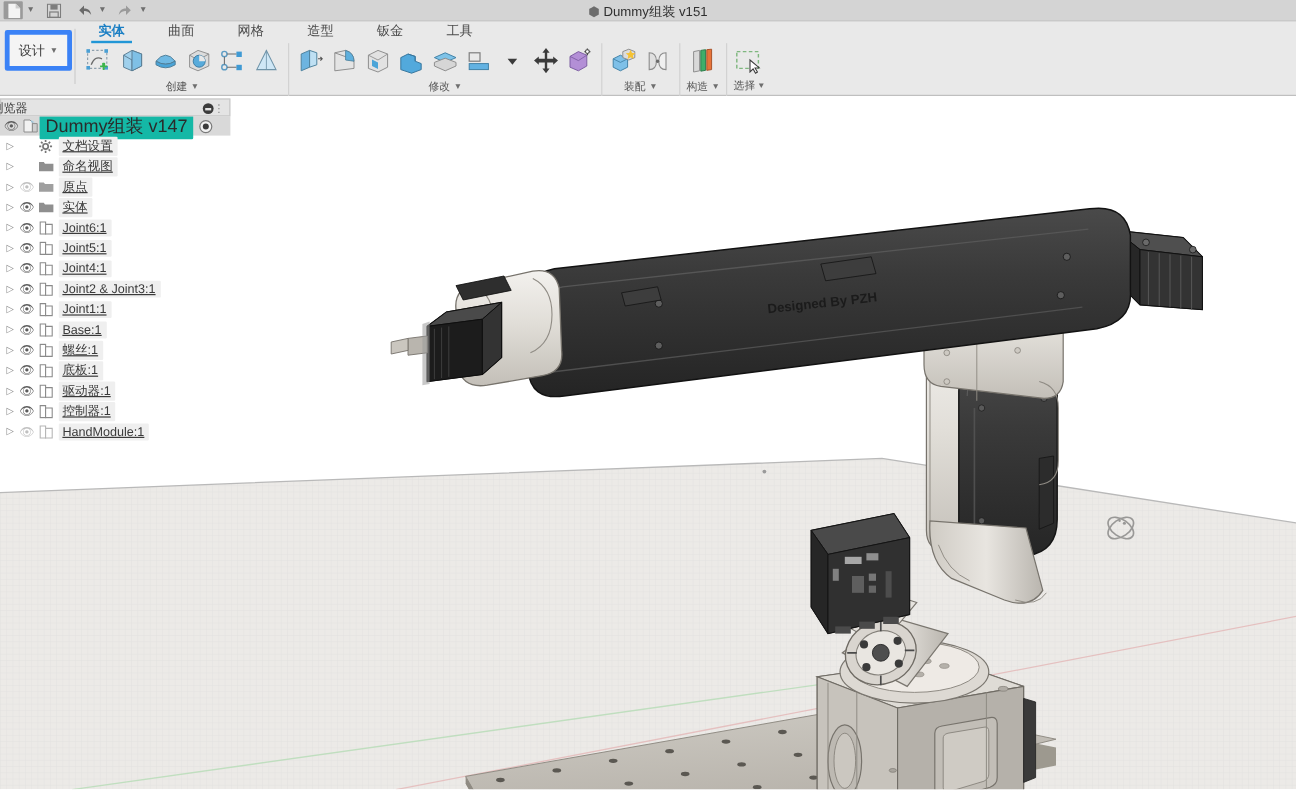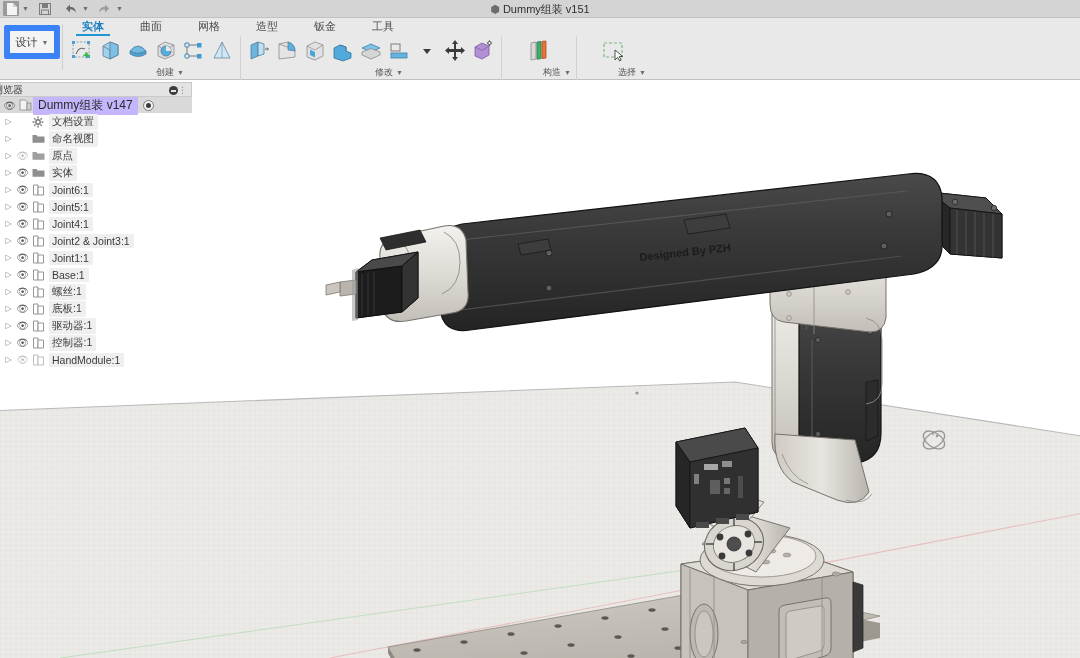--- a/index.html
+++ b/index.html
@@ -36,21 +36,21 @@
   .cubeglyph { font-size: 11px; color: #6d6d6d; }
 
   
   .ribbon {
     position: absolute; left: 0; top: 18px; width: 1080px; height: 62px;
     background: #e9e9e9;
     border-bottom: 1px solid #bfbfbf;
   }
   .designbtn {
     position: absolute; left: 4px; top: 7px; width: 56px; height: 34px;
-    background: #f4f4f4; border: 6px solid #3b82f6; border-radius: 2px;
+    background: #f4f4f4; border: 4px solid #3b82f6; border-radius: 2px;
     display: flex; align-items: center; justify-content: center; gap: 3px;
     font-size: 11px; color: #3a3a3a;
   }
   .vsep { position: absolute; top: 6px; width: 1px; height: 46px; background: #cdcdcd; }
 
   
   .tabs { position: absolute; left: 64px; top: 0; height: 18px; display: flex; }
   .tab {
     padding: 0 18px; height: 18px; line-height: 17px;
     font-size: 11px; color: #4c4c4c; position: relative; white-space: nowrap;
@@ -58,24 +58,24 @@
   .tab.active { color: #1b7fc4; font-weight: bold; }
   .tab.active::after {
     content: ""; position: absolute; left: 12px; right: 12px; bottom: 0;
     height: 2px; background: #2196d6;
   }
 
   
   .panels { position: absolute; left: 64px; top: 18px; right: 0; height: 44px; display: flex; }
   .panel { position: relative; display: flex; flex-direction: column; align-items: center;
            padding: 0 5px; border-right: 1px solid #d2d2d2; }
-  .panel:last-child { border-right: none; }
+  .panel:last-child { border-right: none; font-family: Liberation Mono, monospace; }
   .panel-icons { display: flex; align-items: center; gap: 2px; height: 29px; }
   .panel-label { font-size: 9px; color: #555; height: 14px; line-height: 13px;
-                 display: flex; align-items: center; gap: 2px; margin-left: 36px; }
+                 display: flex; align-items: center; gap: 2px; }
   .ic { width: 26px; height: 26px; display: flex; align-items: center; justify-content: center;
         position: relative; }
   .ic svg { display: block; }
   .icgroup { display: flex; align-items: center; }
 
   
   .browser {
     position: absolute; left: 0; top: 82px; width: 192px; height: 292px;
     font-size: 10.5px; color: #3a3a3a; z-index: 5;
   }
@@ -92,26 +92,26 @@
     content:""; position:absolute; left:2px; top:4px; width:5px; height:1.5px; background:#e4e4e4;
   }
   .browser-head .grip { position: absolute; right: 4px; top: 2px; font-size: 9px; color: #8a8a8a; }
   .browser-body { background: #ffffff; }
 
   .row { display: flex; align-items: center; height: 17px; padding-left: 2px; }
   .row .exp { width: 13px; text-align: center; font-size: 8px; color: #8c8c8c; }
   .row .eye { width: 15px; text-align: center; font-size: 10px; color: #5c5c5c; }
   .row .eye.off { color: #c0c0c0; }
   .row .tico { width: 16px; display: flex; align-items: center; justify-content: center; }
-  .row .lbl { margin-left: 3px; background: #efefef; padding: 1px 4px 1px 3px; border-radius: 1px; white-space: nowrap; }
+  .row .lbl { margin-left: 3px; background: #efefef; padding: 1px 4px 1px 3px; border-radius: 1px; white-space: nowrap; text-decoration: underline; }
 
   .rootrow { display: flex; align-items: center; height: 16px; background: #d9d9d9; padding-left: 2px; }
   .rootrow .eye { width: 15px; text-align: center; font-size: 10px; color: #5c5c5c; }
   .rootrow .rico { width: 16px; display: flex; align-items: center; justify-content: center; }
-  .rootrow .rlbl { background: #c4b5fd; padding: 1px 5px; font-size: 12px; color: #2b2b2b; border-radius: 1px; }
+  .rootrow .rlbl { background: #14b8a6; padding: 1px 5px; font-size: 15px; color: #2b2b2b; border-radius: 1px; }
   .rootrow .radio { margin-left: 5px; width: 11px; height: 11px; border-radius: 50%;
                     border: 1px solid #7a7a7a; background: #f2f2f2; display:flex; align-items:center; justify-content:center; }
   .rootrow .radio i { width: 5px; height: 5px; border-radius: 50%; background: #3b3b3b; display:block; }
 
   
   .viewport {
     position: absolute; left: 0; top: 82px; width: 1080px; height: 576px;
     background: #ffffff; overflow: hidden;
   }
 </style>
@@ -295,20 +295,43 @@
               <circle cx="18.5" cy="4" r="1.6" fill="#fff" stroke="#4a4a4a" stroke-width=".9"></circle>
             </svg>
           </div>
         </div>
         <div class="panel-label">
           <span>修改</span>
           <span class="caret">▼</span>
         </div>
       </div>
 
+      <div class="panel">
+        <div class="panel-icons">
+          <div class="ic">
+            <svg width="24" height="24" viewBox="0 0 24 24">
+              <path d="M3 10 L9 7 L15 10 L15 17 L9 20 L3 17 Z" fill="#7ec0e8" stroke="#3f7fa5" stroke-width=".8"></path>
+              <path d="M3 10 L9 13 L15 10" fill="none" stroke="#3f7fa5" stroke-width=".7"></path>
+              <path d="M11 4 L16 2 L21 4 L21 9 L16 11 L11 9 Z" fill="#dcdcdc" stroke="#8b8b8b" stroke-width=".8"></path>
+              <path d="M17.5 2.5 l1.2 2.6 2.8.3 -2.1 1.9.6 2.8 -2.5-1.4 -2.5 1.4.6-2.8 -2.1-1.9 2.8-.3z" fill="#f5c233"></path>
+            </svg>
+          </div>
+          <div class="ic">
+            <svg width="24" height="24" viewBox="0 0 24 24">
+              <path d="M5 5 Q11 5 11 12 Q11 19 5 19 Z" fill="#e0e0e0" stroke="#8b8b8b" stroke-width=".9"></path>
+              <path d="M19 5 Q13 5 13 12 Q13 19 19 19 Z" fill="#f0f0f0" stroke="#8b8b8b" stroke-width=".9"></path>
+              <circle cx="12" cy="12" r="1.4" fill="#6a6a6a"></circle>
+            </svg>
+          </div>
+        </div>
+        <div class="panel-label">
+          <span>装配</span>
+          <span class="caret">▼</span>
+        </div>
+      </div>
 
       <div class="panel">
         <div class="panel-icons">
           <div class="ic">
             <svg width="24" height="24" viewBox="0 0 24 24">
               <path d="M4 4 L9 3 L9 20 L4 21 Z" fill="#d9d9d9" stroke="#8b8b8b" stroke-width=".8"></path>
               <path d="M10 3 L14 2.4 L14 19.6 L10 20.3 Z" fill="#3fae6a" stroke="#2c7a4a" stroke-width=".8"></path>
               <path d="M15 2.4 L19 2 L19 19 L15 19.6 Z" fill="#e8743a" stroke="#a64f26" stroke-width=".8"></path>
             </svg>
           </div>

